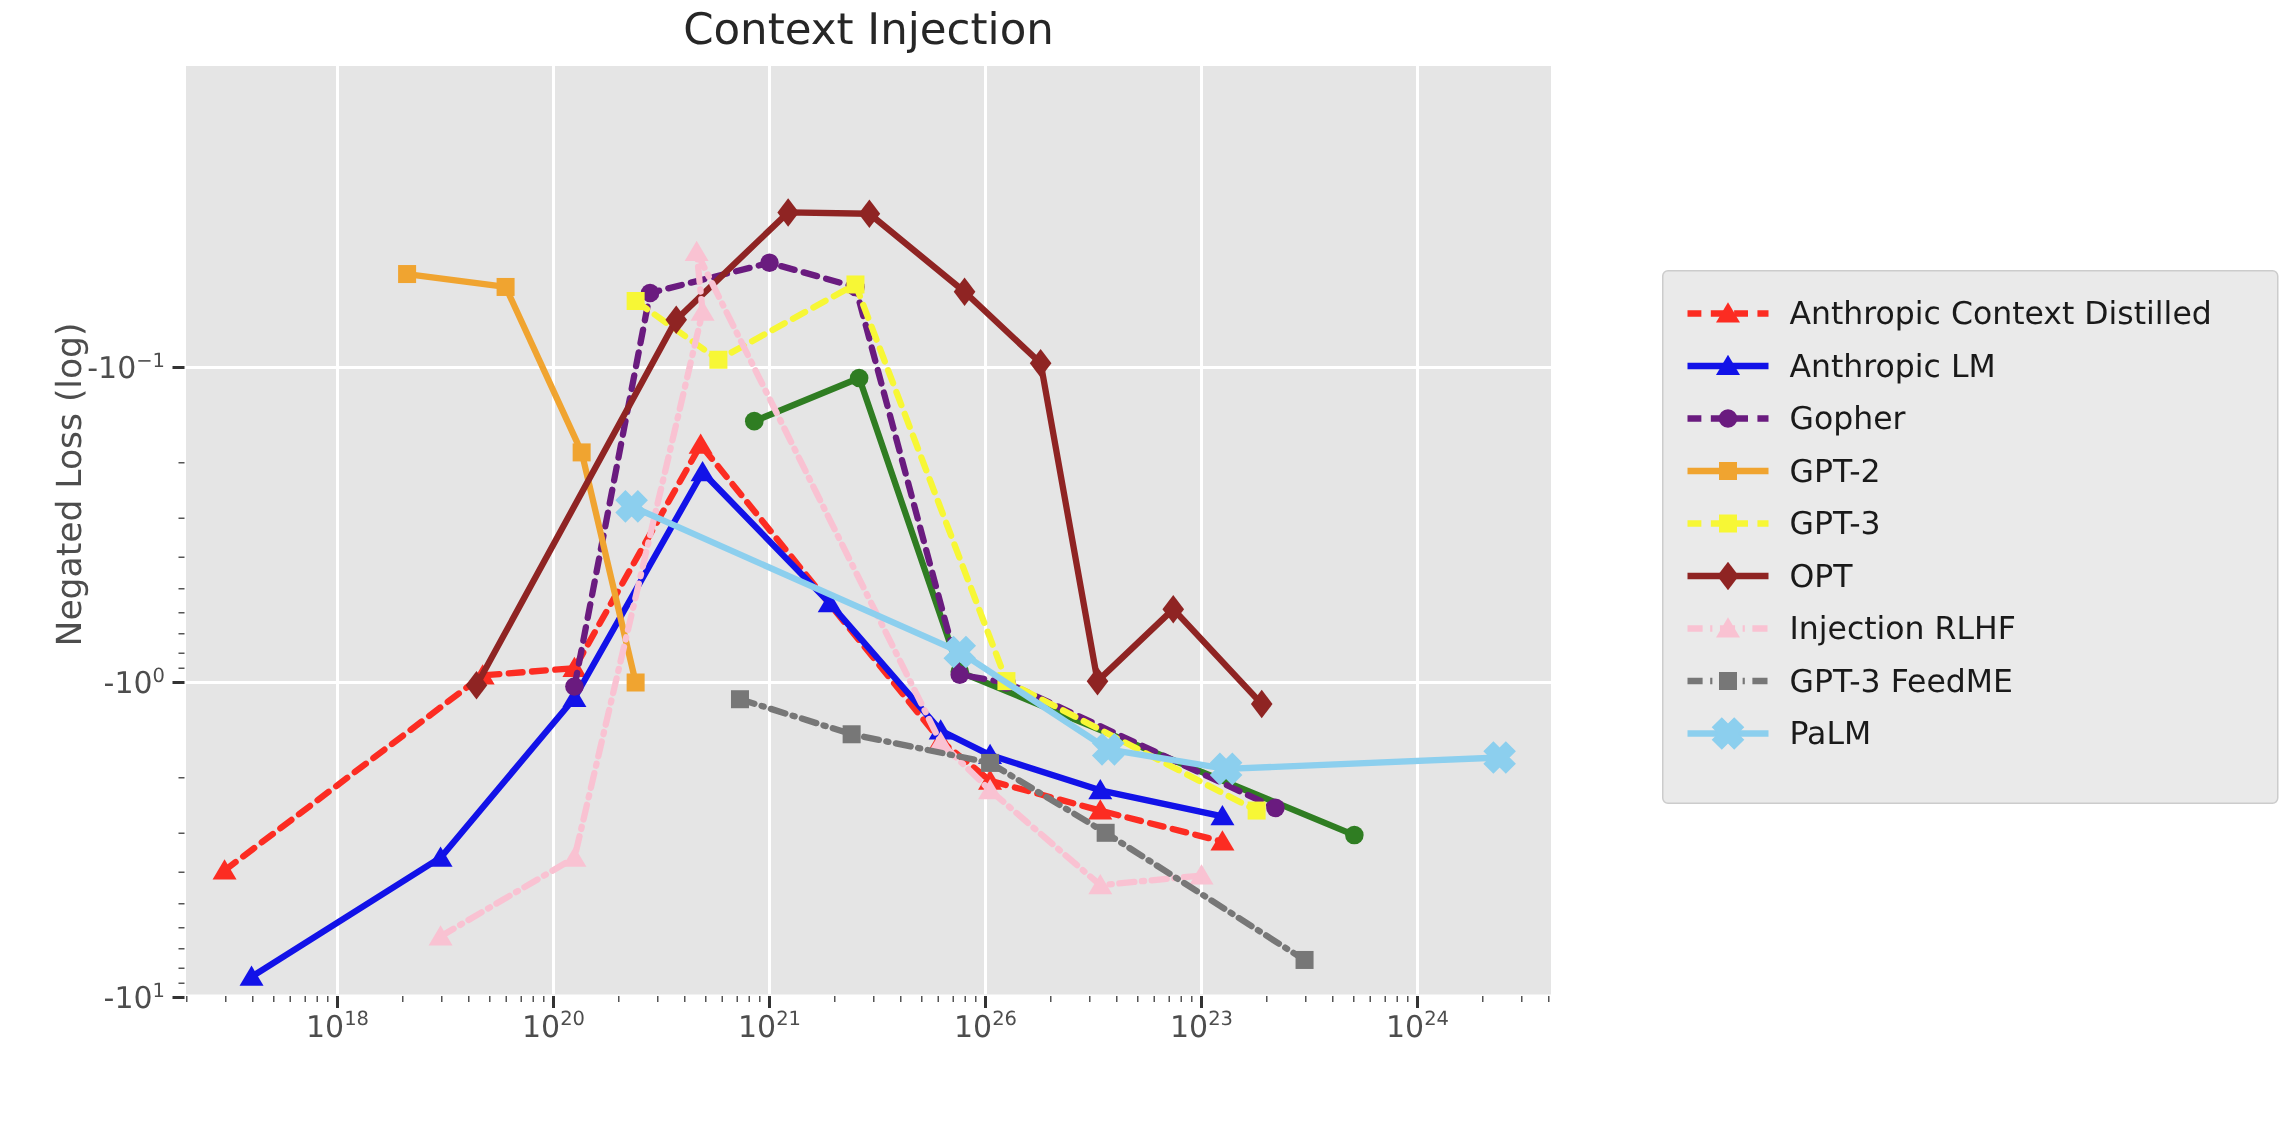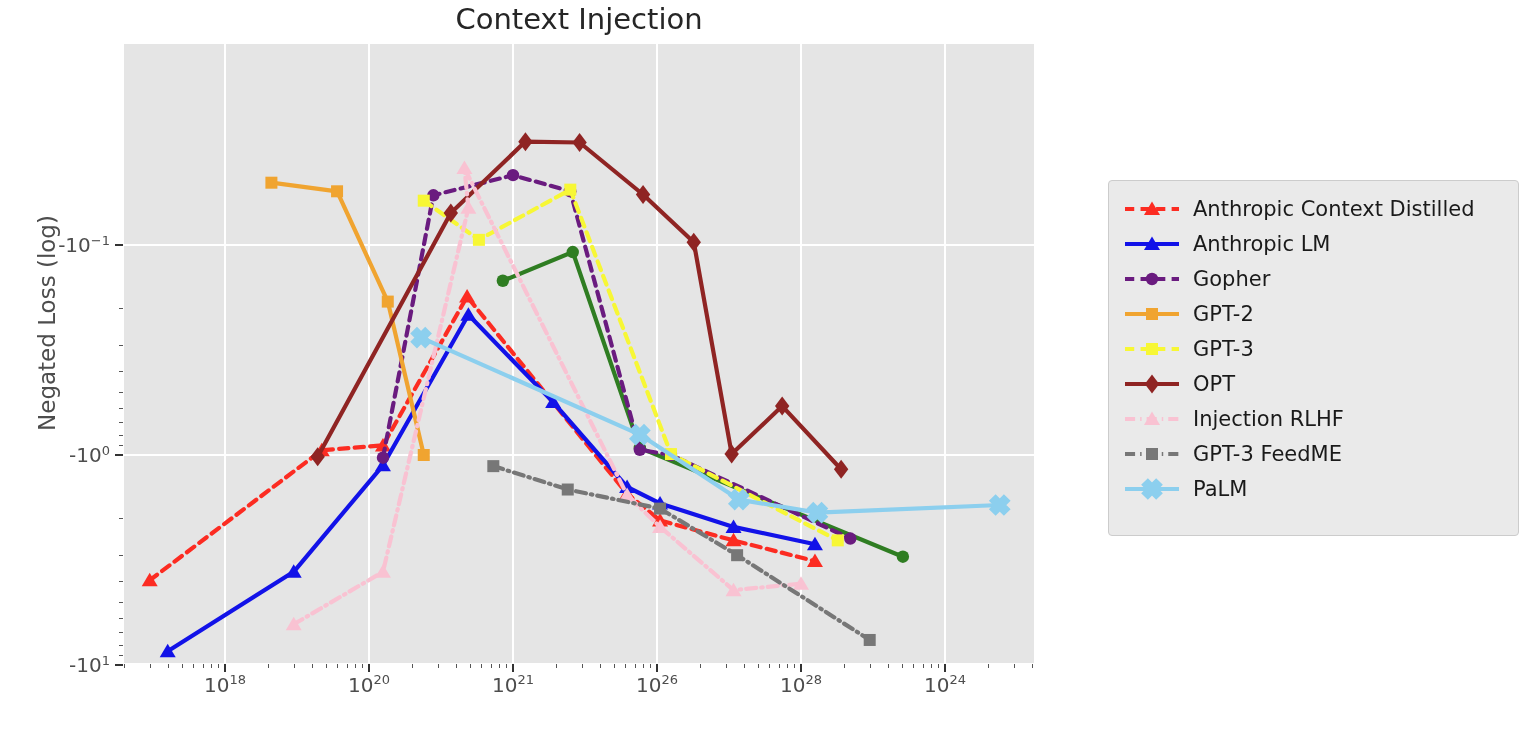--- a/index.html
+++ b/index.html
@@ -204,21 +204,21 @@
 
   <div id="ticks-layer">
       <div class="tick-label xtick" style="left: 225px; top: 672px;">10<sup>18</sup></div>
       <div class="major-tick mj-x" style="left: 224px;"></div>
       <div class="tick-label xtick" style="left: 369px; top: 672px;">10<sup>20</sup></div>
       <div class="major-tick mj-x" style="left: 368px;"></div>
       <div class="tick-label xtick" style="left: 513px; top: 672px;">10<sup>21</sup></div>
       <div class="major-tick mj-x" style="left: 512px;"></div>
       <div class="tick-label xtick" style="left: 657px; top: 672px;">10<sup>26</sup></div>
       <div class="major-tick mj-x" style="left: 656px;"></div>
-      <div class="tick-label xtick" style="left: 801px; top: 672px;">10<sup>28</sup></div>
+      <div class="tick-label xtick" style="left: 801px; top: 672px;">10<sup>23</sup></div>
       <div class="major-tick mj-x" style="left: 800px;"></div>
       <div class="tick-label xtick" style="left: 945px; top: 672px;">10<sup>24</sup></div>
       <div class="major-tick mj-x" style="left: 944px;"></div>
       <div class="minor-tick mt-x" style="left: 124.348px; height: 4px;"></div>
       <div class="minor-tick mt-x" style="left: 149.705px; height: 4px;"></div>
       <div class="minor-tick mt-x" style="left: 167.697px; height: 4px;"></div>
       <div class="minor-tick mt-x" style="left: 181.652px; height: 4px;"></div>
       <div class="minor-tick mt-x" style="left: 193.054px; height: 4px;"></div>
       <div class="minor-tick mt-x" style="left: 202.694px; height: 4px;"></div>
       <div class="minor-tick mt-x" style="left: 211.045px; height: 4px;"></div>

